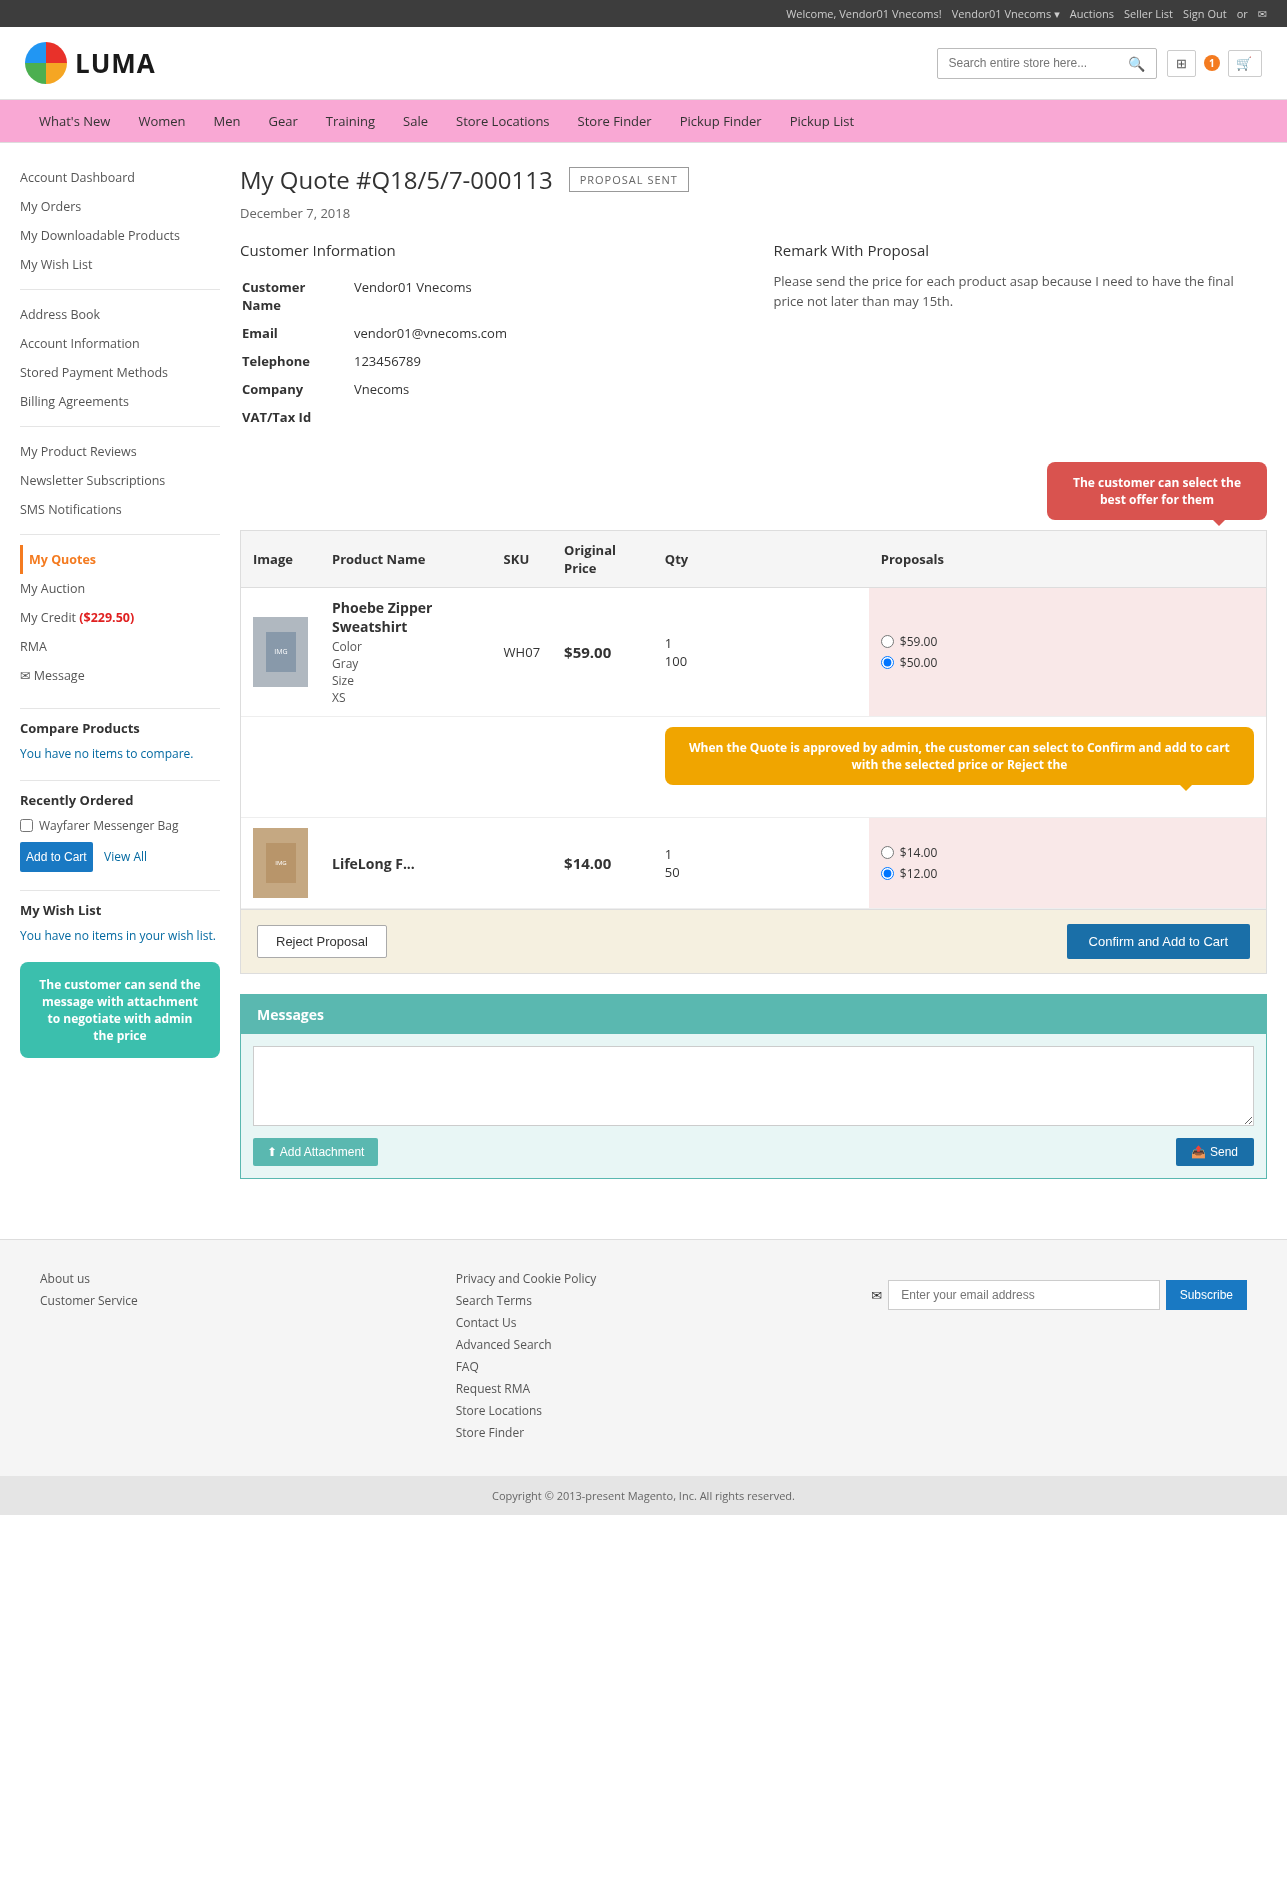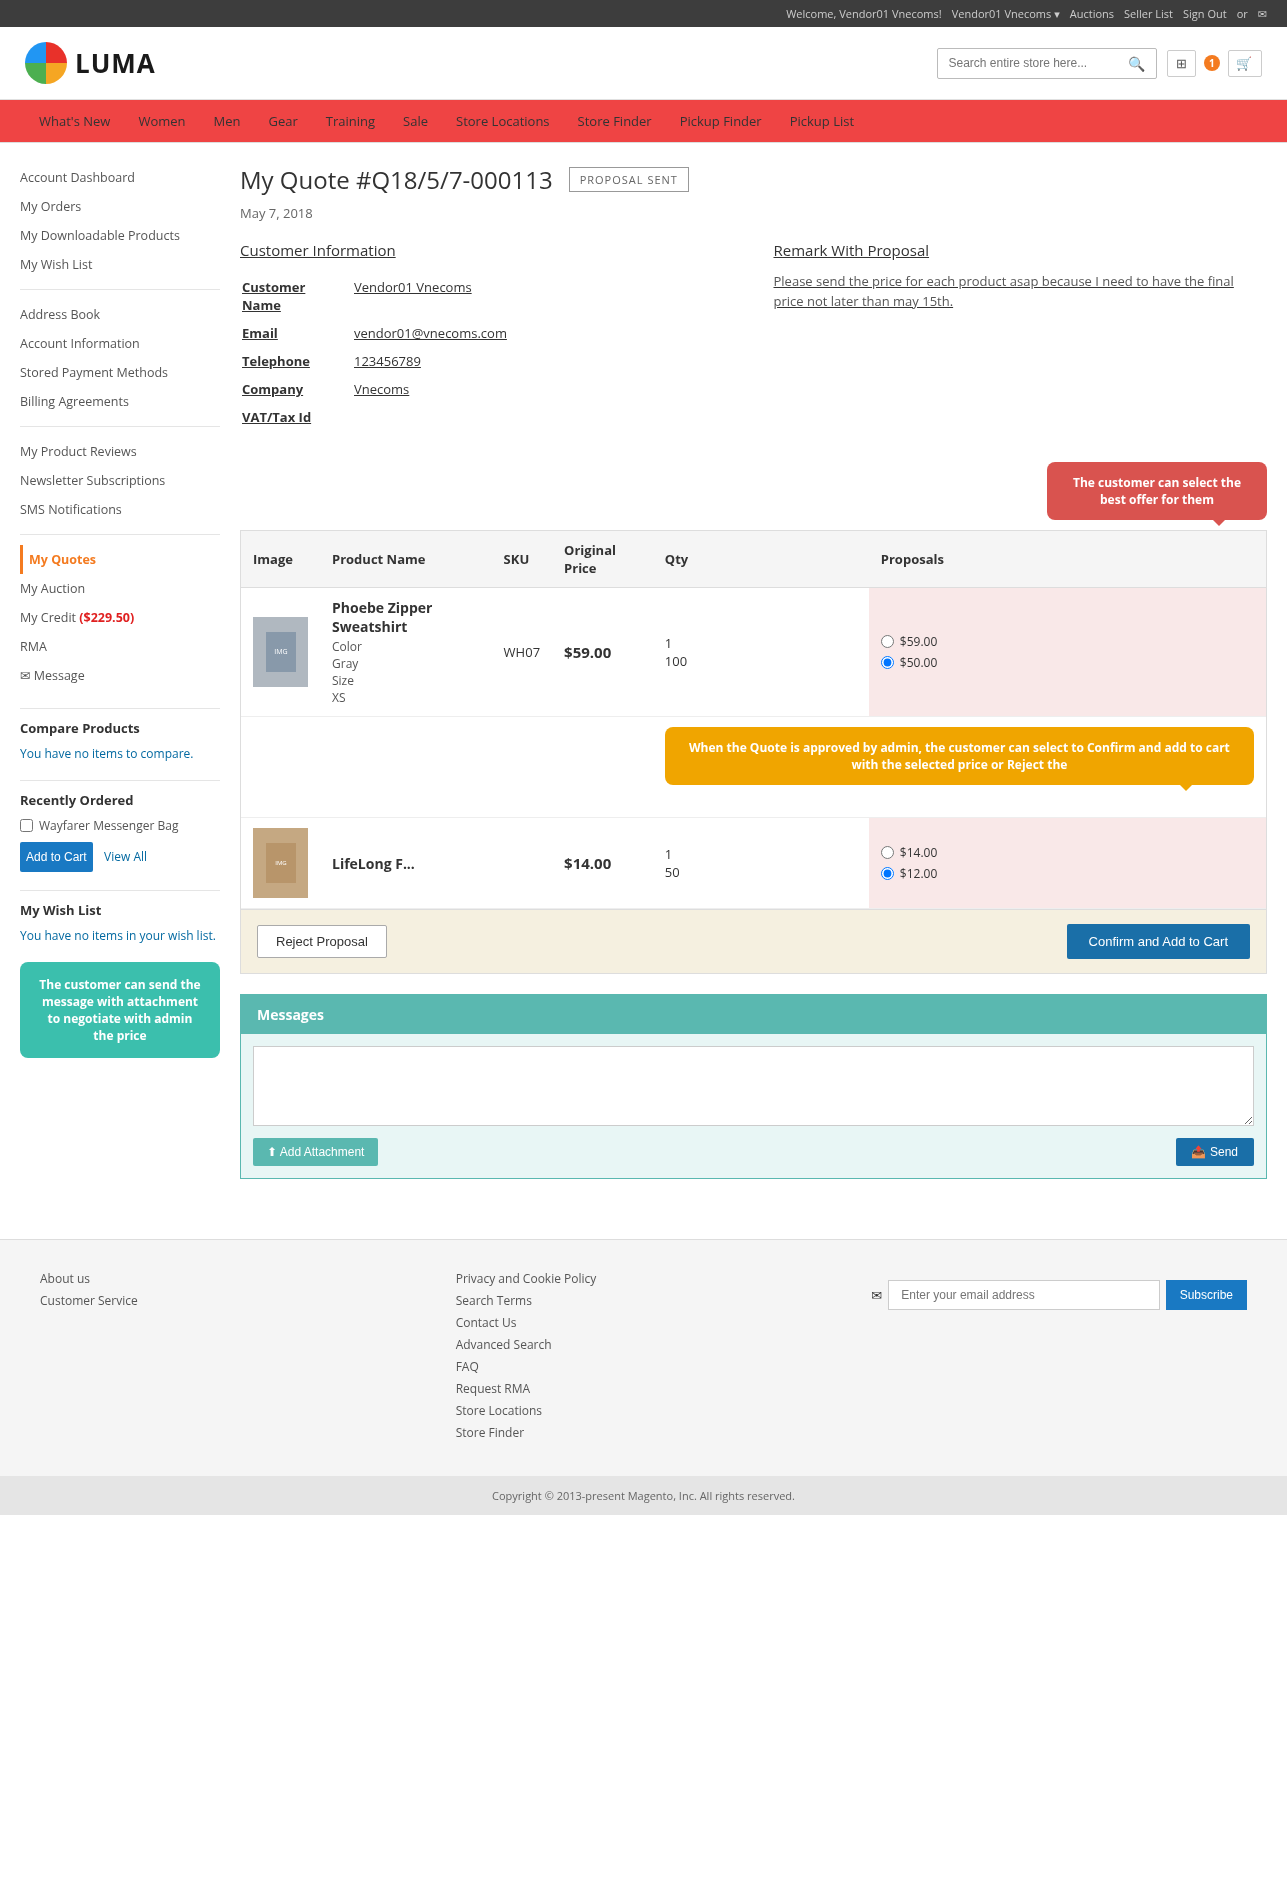--- a/index.html
+++ b/index.html
@@ -51,21 +51,21 @@
     .icon-btn {
       background: none; border: 1px solid #ccc; padding: 5px 8px; cursor: pointer; border-radius: 2px; color: #555; font-size: 13px;
     }
     .cart-badge {
       background: #f47b20; color: #fff; font-size: 10px; font-weight: bold;
       border-radius: 50%; width: 16px; height: 16px; display: inline-flex; align-items: center; justify-content: center;
     }
 
     
     .main-nav {
-      background: #ef4444;
+      background: #f9a8d4;
       border-bottom: 1px solid #ddd;
       display: flex;
       align-items: center;
       padding: 0 25px;
     }
     .main-nav a {
       padding: 12px 14px;
       font-size: 13px;
       color: #333;
       text-decoration: none;
@@ -173,21 +173,21 @@
       border: 1px solid #999;
       font-size: 11px;
       padding: 4px 10px;
       color: #666;
       text-transform: uppercase;
       letter-spacing: 1px;
     }
     .quote-date { font-size: 13px; color: #666; margin-bottom: 18px; }
 
     
-    .info-sections { display: flex; gap: 40px; margin-bottom: 20px; text-decoration: underline; }
+    .info-sections { display: flex; gap: 40px; margin-bottom: 20px; }
     .info-section { flex: 1; }
     .info-section h3 { font-size: 15px; font-weight: 500; color: #333; margin-bottom: 12px; }
     .info-table { width: 100%; }
     .info-table td { padding: 4px 8px 4px 0; font-size: 13px; vertical-align: top; }
     .info-table td:first-child { font-weight: bold; color: #333; width: 110px; }
     .remark-text { font-size: 13px; color: #555; line-height: 1.5; }
 
     
     .products-section { border: 1px solid #ddd; margin-bottom: 0; }
     .products-table { width: 100%; border-collapse: collapse; }
@@ -447,21 +447,21 @@
       <span>The customer can send the message with attachment to negotiate with admin the price</span>
     </div>
   </aside>
 
   <main class="content">
 
     <div class="quote-header">
       <h1 class="quote-title">My Quote #Q18/5/7-000113</h1>
       <div class="status-badge">PROPOSAL SENT</div>
     </div>
-    <div class="quote-date">May 7, 2018</div>
+    <div class="quote-date">December 7, 2018</div>
 
     <div class="info-sections">
       <div class="info-section">
         <h3>Customer Information</h3>
         <table class="info-table">
           <tbody>
               <tr>
             <td>Customer Name</td>
             <td>Vendor01 Vnecoms</td>
           </tr>

